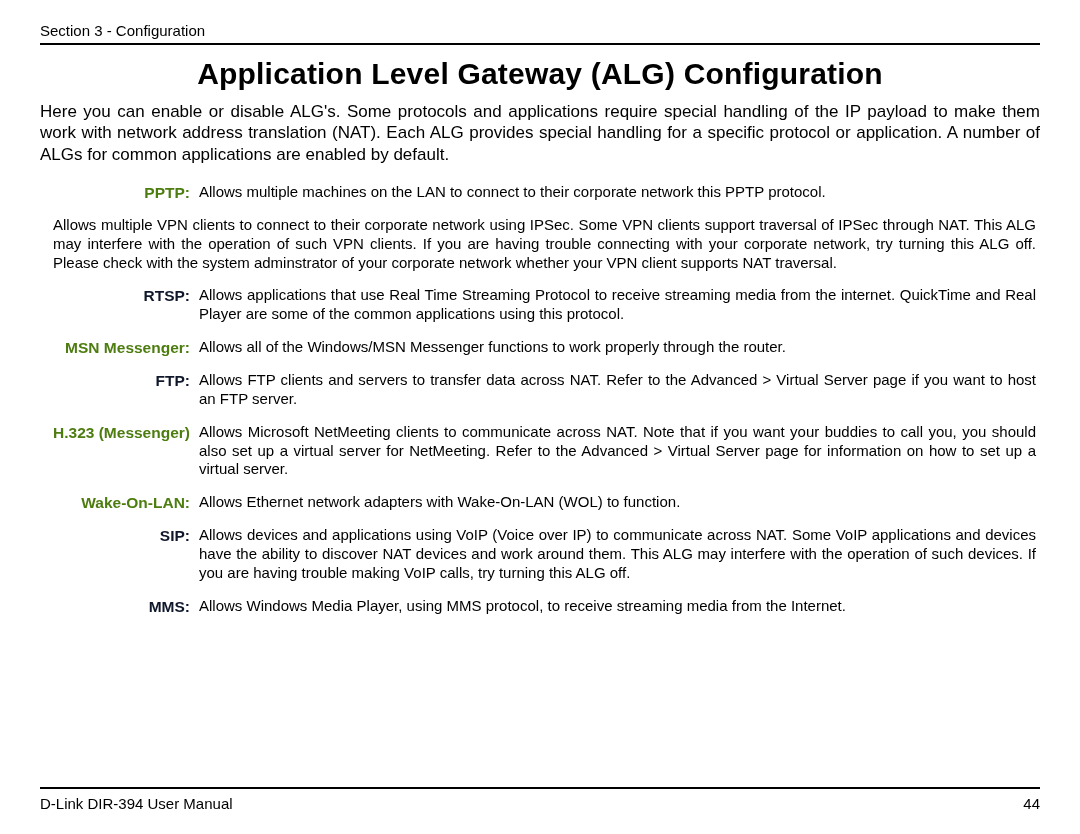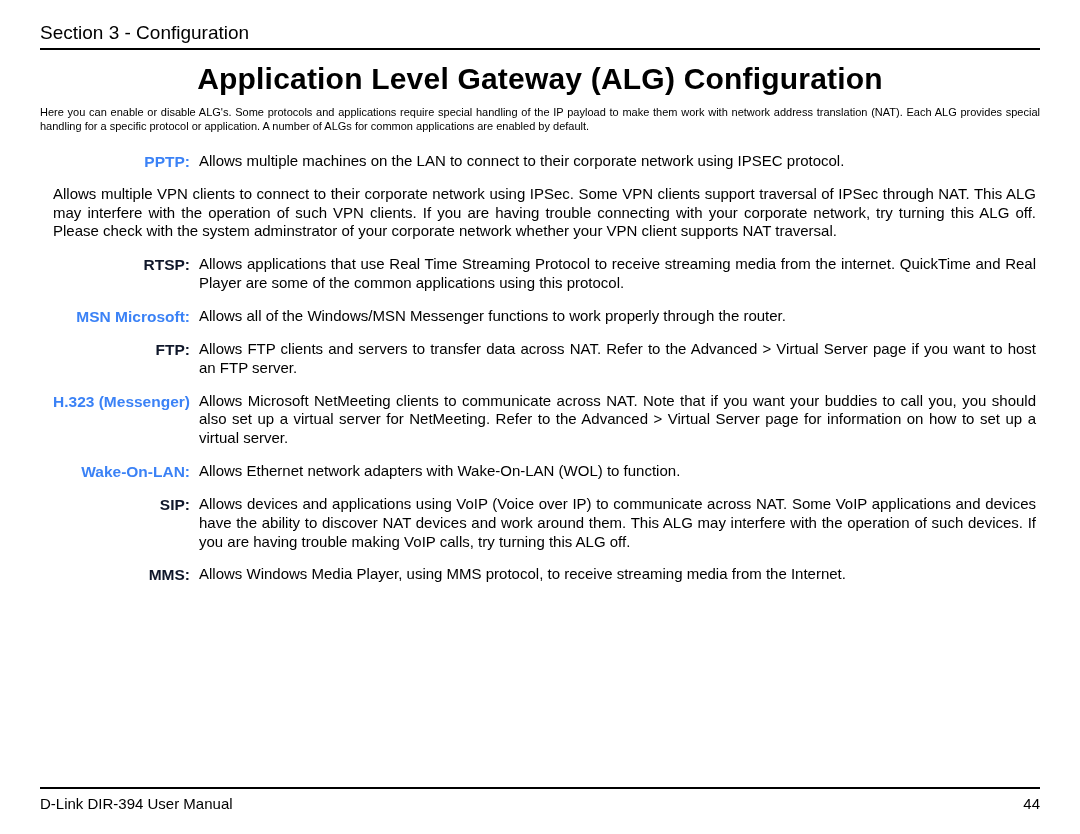--- a/index.html
+++ b/index.html
@@ -6,21 +6,21 @@
   body {
     width: 1080px;
     height: 834px;
     background: #fff;
     font-family: Arial, Helvetica, sans-serif;
     color: #000;
     padding: 22px 40px 22px 40px;
     position: relative;
   }
   .header-line {
-    font-size: 19px;
+    font-size: 15px;
     font-weight: 400;
     padding-bottom: 4px;
   }
   hr.top-rule {
     border: none;
     border-top: 2px solid #000;
     margin-bottom: 12px;
   }
   hr.bot-rule {
     border: none;
@@ -31,38 +31,38 @@
   h1.page-title {
     font-family: "Arial Narrow", Arial, Helvetica, sans-serif;
     font-weight: 700;
     font-size: 30px;
     text-align: center;
     margin: 6px 0 10px 0;
     letter-spacing: 0.2px;
     font-stretch: condensed;
   }
   p.intro {
-    font-size: 11px;
+    font-size: 17px;
     line-height: 1.25;
     text-align: justify;
     margin-bottom: 18px;
   }
   .defs {
     margin-left: 8px;
     margin-right: 4px;
   }
   .row {
     display: flex;
     margin-bottom: 14px;
   }
   .term {
     width: 146px;
     flex: 0 0 146px;
     text-align: right;
-    color: #3b82f6;
+    color: #4d7c0f;
     font-family: "Arial Narrow", Arial, Helvetica, sans-serif;
     font-weight: 700;
     font-size: 15.5px;
     font-stretch: condensed;
     line-height: 1.25;
     padding-right: 4px;
   }
   .term.black { color: #0f172a; }
   .desc {
     flex: 1;
@@ -90,34 +90,34 @@
 <hr class="top-rule">
 
 <h1 class="page-title">Application Level Gateway (ALG) Configuration</h1>
 
 <p class="intro">Here you can enable or disable ALG's. Some protocols and applications require special handling of the IP payload to make them work with network address translation (NAT). Each ALG provides special handling for a specific protocol or application. A number of ALGs for common applications are enabled by default.</p>
 
 <div class="defs">
 
   <div class="row">
     <div class="term">PPTP:</div>
-    <div class="desc">Allows multiple machines on the LAN to connect to their corporate network using IPSEC protocol.</div>
+    <div class="desc">Allows multiple machines on the LAN to connect to their corporate network this PPTP protocol.</div>
   </div>
 
   <div class="row">
     <div class="desc">Allows multiple VPN clients to connect to their corporate network using IPSec. Some VPN clients support traversal of IPSec through NAT. This ALG may interfere with the operation of such VPN clients. If you are having trouble connecting with your corporate network, try turning this ALG off. Please check with the system adminstrator of your corporate network whether your VPN client supports NAT traversal.</div>
   </div>
 
   <div class="row">
     <div class="term black">RTSP:</div>
     <div class="desc">Allows applications that use Real Time Streaming Protocol to receive streaming media from the internet. QuickTime and Real Player are some of the common applications using this protocol.</div>
   </div>
 
   <div class="row">
-    <div class="term">MSN Microsoft:</div>
+    <div class="term">MSN Messenger:</div>
     <div class="desc">Allows all of the Windows/MSN Messenger functions to work properly through the router.</div>
   </div>
 
   <div class="row">
     <div class="term black">FTP:</div>
     <div class="desc">Allows FTP clients and servers to transfer data across NAT. Refer to the Advanced &gt; Virtual Server page if you want to host an FTP server.</div>
   </div>
 
   <div class="row">
     <div class="term">H.323 (Messenger)</div>

